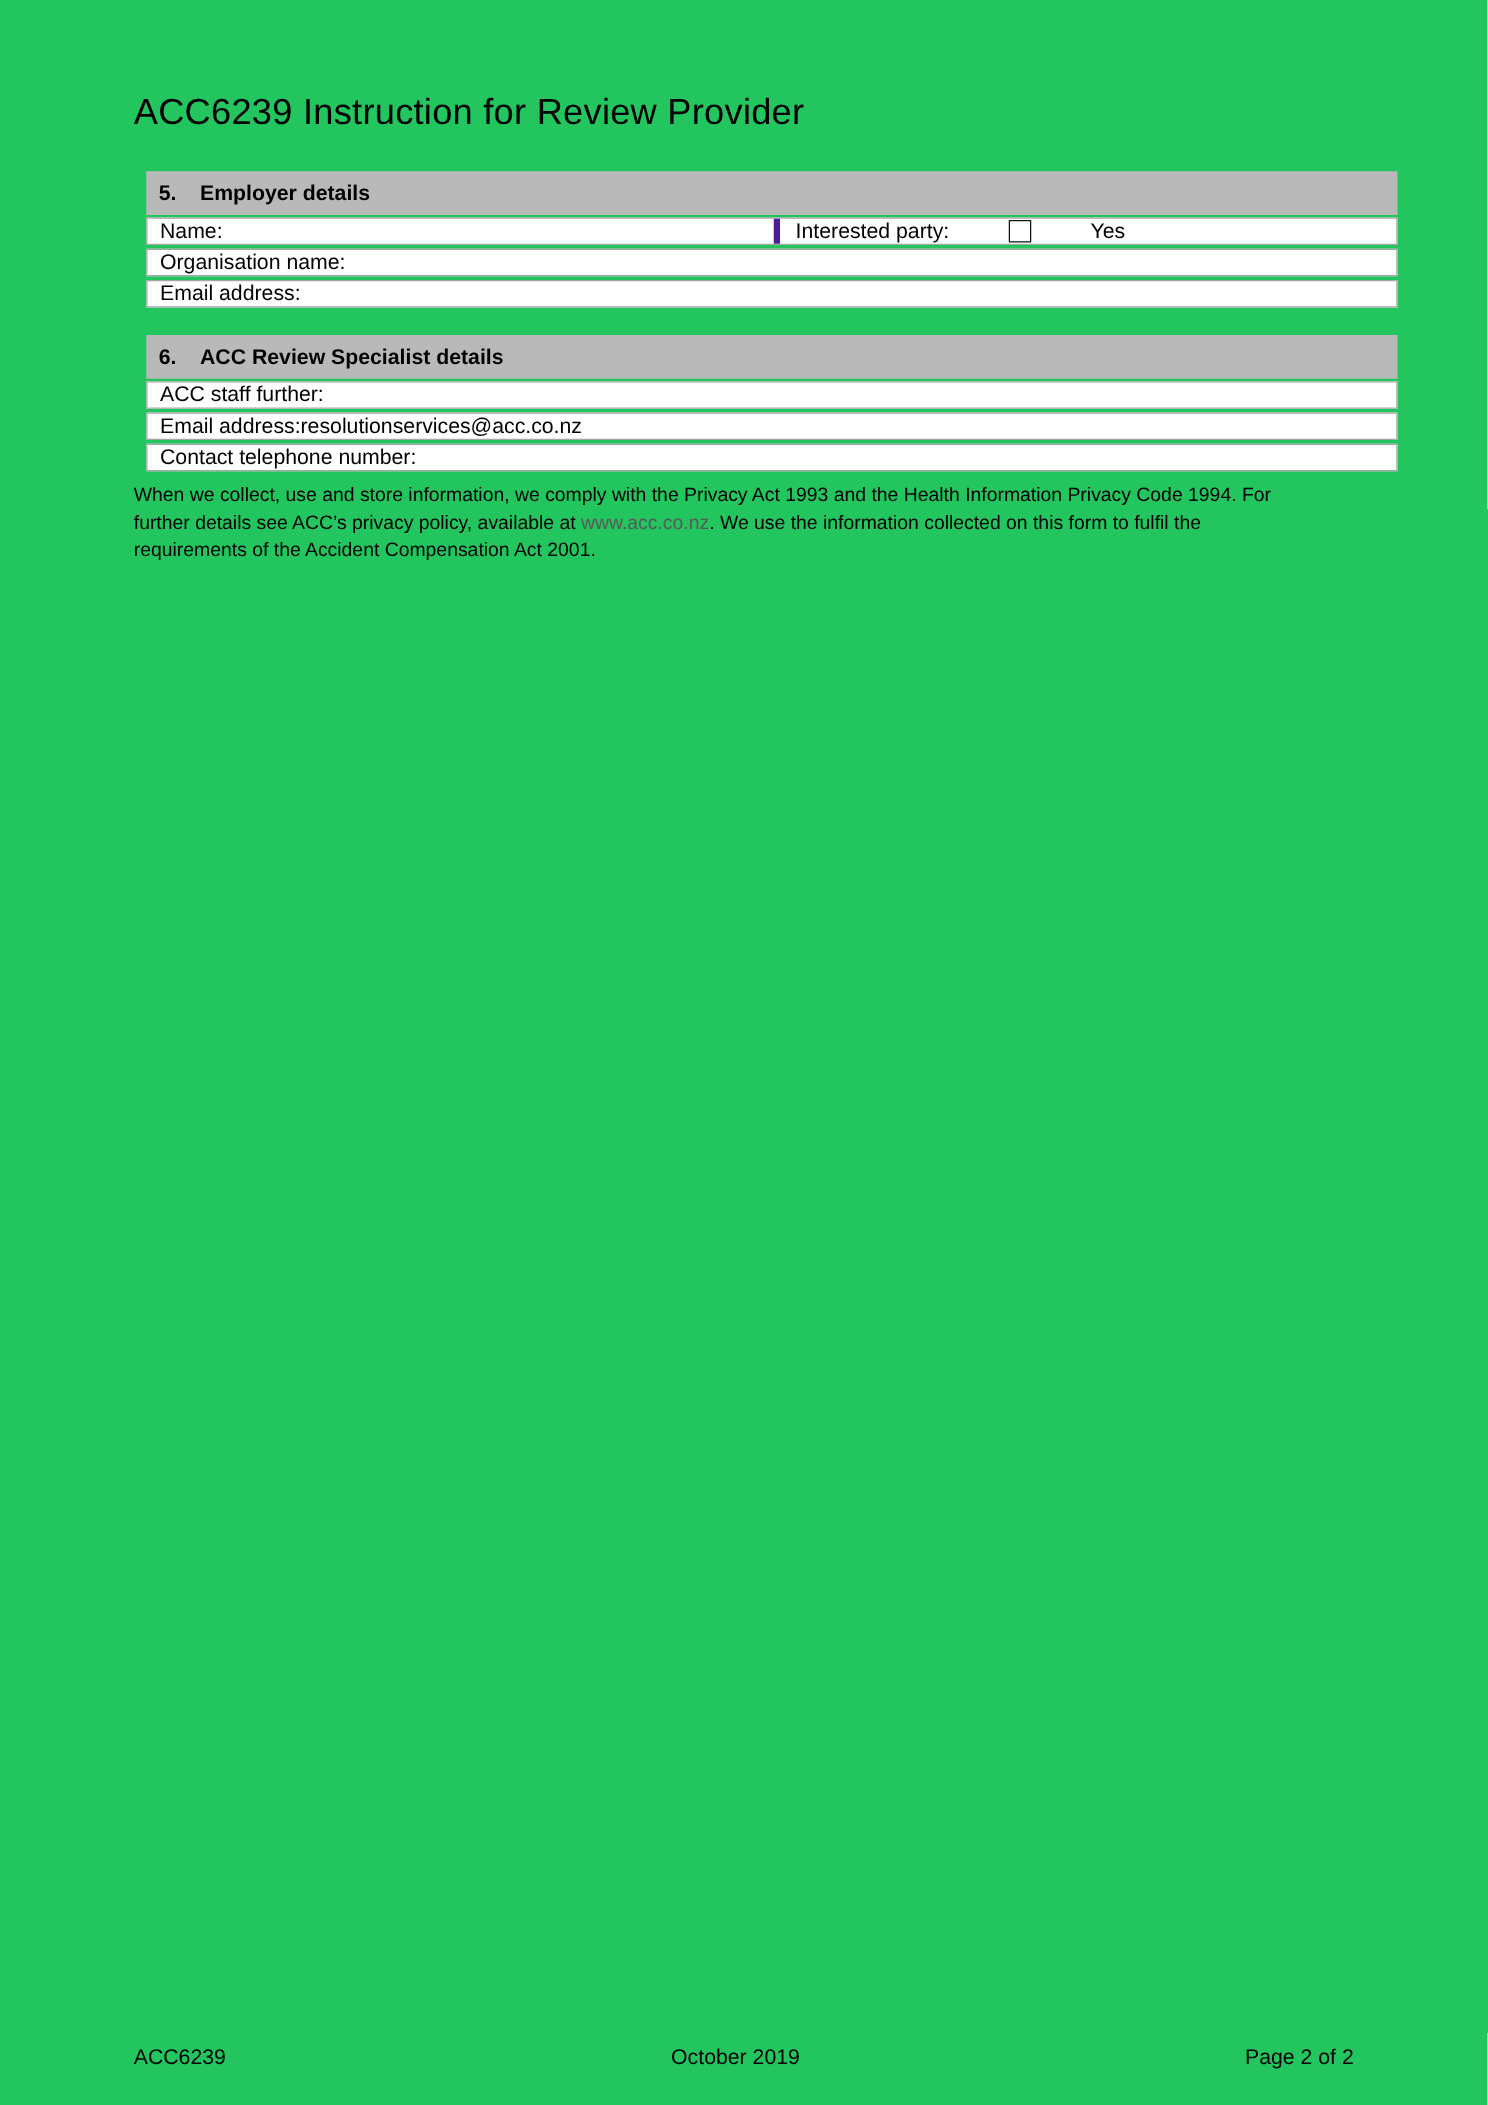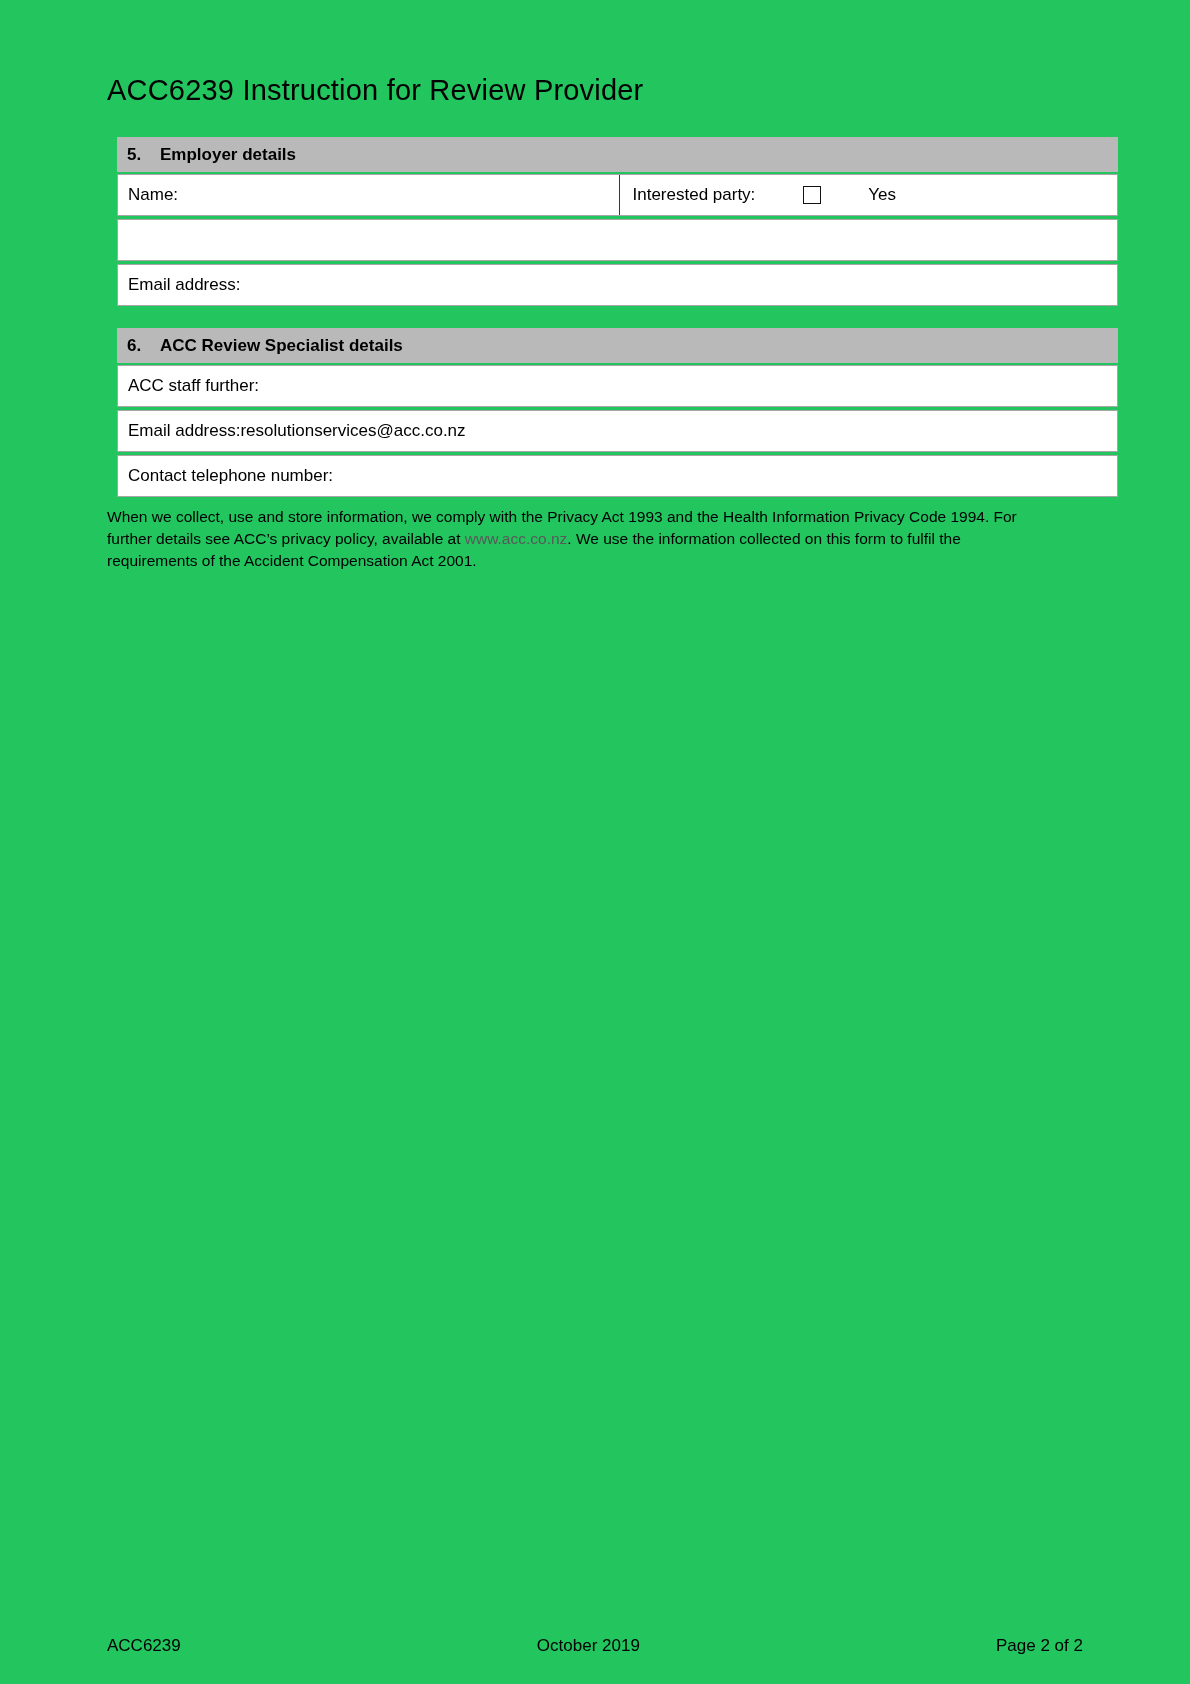--- a/index.html
+++ b/index.html
@@ -42,36 +42,36 @@
     padding-left: 10px;
     box-sizing: border-box;
   }
   .section-number {
     display: inline-block;
     width: 33px;
   }
   .t-row {
     border: 1px solid #a6a6a6;
     margin-top: 3px;
-    height: 42px;
+    height: 22px;
     display: flex;
     align-items: stretch;
     font-size: 17px;
     box-sizing: border-box;
     background: #ffffff;
   }
   .t-row.after-header { margin-top: 2px; }
   .cell {
     display: flex;
     align-items: center;
     padding-left: 10px;
     box-sizing: border-box;
   }
   .cell.half-left  { width: 50.2%; }
-  .cell.half-right { width: 49.8%; border-left: 1px solid #4c1d95; padding-left: 12px; gap: 40px; }
+  .cell.half-right { width: 49.8%; border-left: 5px solid #4c1d95; padding-left: 12px; gap: 40px; }
   .cell.full { width: 100%; }
   .checkbox {
     display: inline-block;
     width: 18px;
     height: 18px;
     border: 1.5px solid #111111;
     background: #ffffff;
     margin: 0 7px 0 8px;
     vertical-align: -3px;
     box-sizing: border-box;
@@ -117,20 +117,23 @@
           <span>Name:</span>
         </div>
         <div class="cell half-right">
           <span>Interested party:</span>
           <span class="checkbox"></span>
           <span>Yes</span>
         </div>
       </div>
 
       <div class="t-row">
+        <div class="cell half-left">
+          <span>Organisation name:</span>
+        </div>
       </div>
 
       <div class="t-row">
         <div class="cell half-left">
           <span>Email address:</span>
         </div>
       </div>
 
     </div>
 

